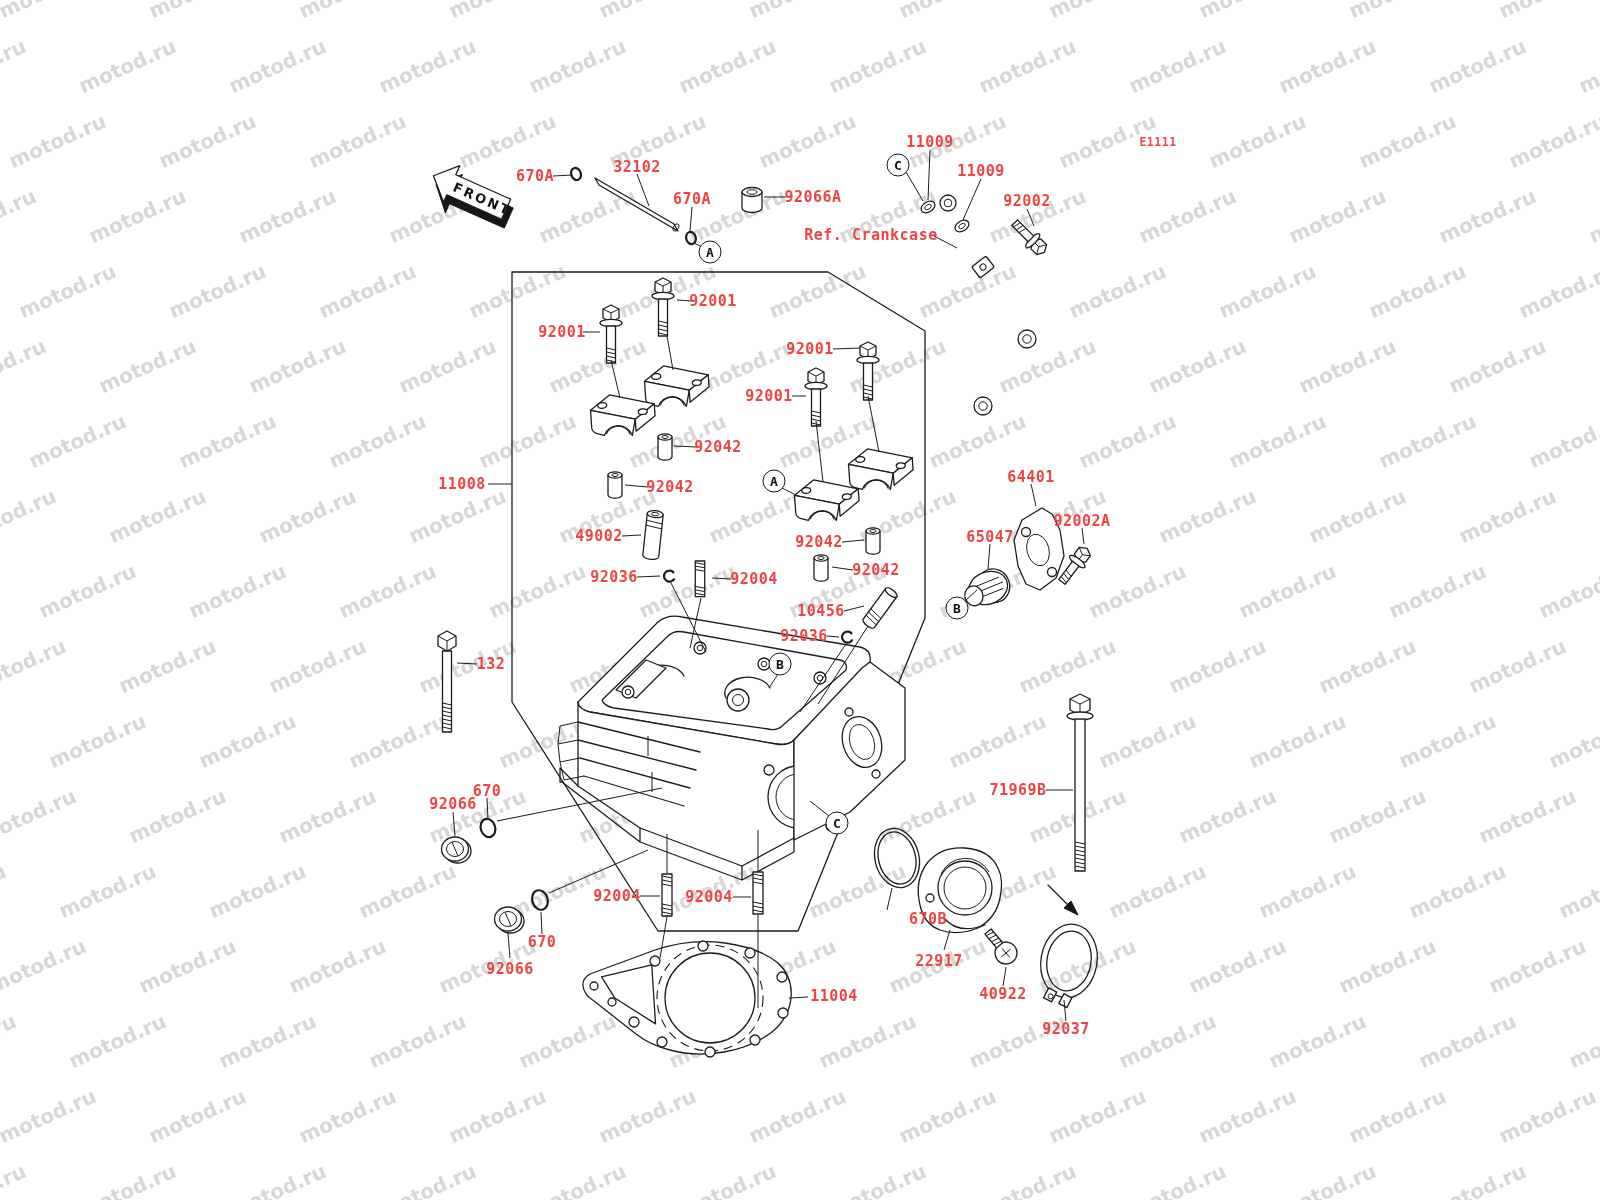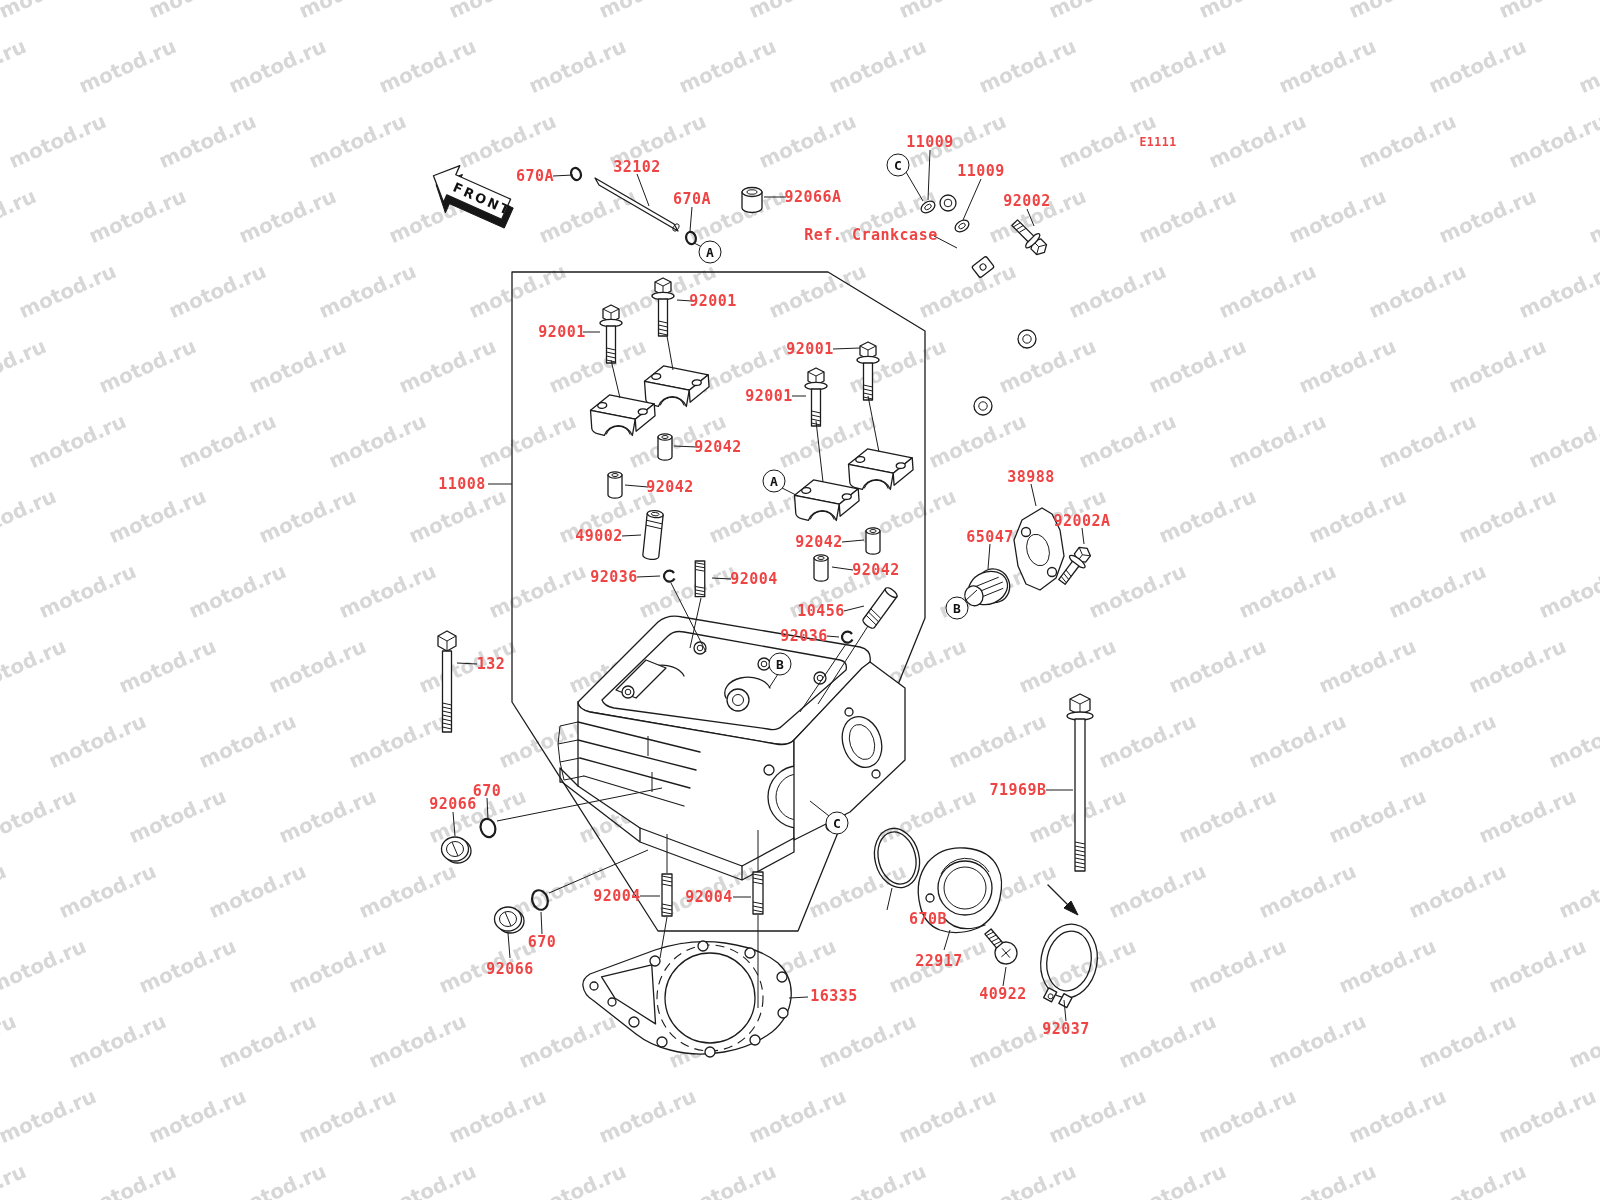--- a/index.html
+++ b/index.html
@@ -619,27 +619,27 @@
       <span class="plabel" style="left: 754px; top: 579px;">92004</span>
       <span class="plabel" style="left: 821px; top: 611px;">10456</span>
       <span class="plabel" style="left: 804px; top: 636px;">92036</span>
       <span class="plabel" style="left: 491px; top: 664px;">132</span>
       <span class="plabel" style="left: 487px; top: 791px;">670</span>
       <span class="plabel" style="left: 453px; top: 804px;">92066</span>
       <span class="plabel" style="left: 617px; top: 896px;">92004</span>
       <span class="plabel" style="left: 709px; top: 897px;">92004</span>
       <span class="plabel" style="left: 542px; top: 942px;">670</span>
       <span class="plabel" style="left: 510px; top: 969px;">92066</span>
-      <span class="plabel" style="left: 834px; top: 996px;">16335</span>
+      <span class="plabel" style="left: 834px; top: 996px;">11004</span>
       <span class="plabel" style="left: 1018px; top: 790px;">71969B</span>
       <span class="plabel" style="left: 928px; top: 919px;">670B</span>
       <span class="plabel" style="left: 939px; top: 961px;">22917</span>
       <span class="plabel" style="left: 1003px; top: 994px;">40922</span>
       <span class="plabel" style="left: 1066px; top: 1029px;">92037</span>
-      <span class="plabel" style="left: 1031px; top: 477px;">38988</span>
+      <span class="plabel" style="left: 1031px; top: 477px;">64401</span>
       <span class="plabel" style="left: 1082px; top: 521px;">92002A</span>
       <span class="plabel" style="left: 990px; top: 537px;">65047</span>
       <span class="callout" style="left: 710px; top: 252px;">A</span>
       <span class="callout" style="left: 774px; top: 481px;">A</span>
       <span class="callout" style="left: 780px; top: 664px;">B</span>
       <span class="callout" style="left: 957px; top: 608px;">B</span>
       <span class="callout" style="left: 898px; top: 165px;">C</span>
       <span class="callout" style="left: 837px; top: 823px;">C</span>
     </div>
 </div>

